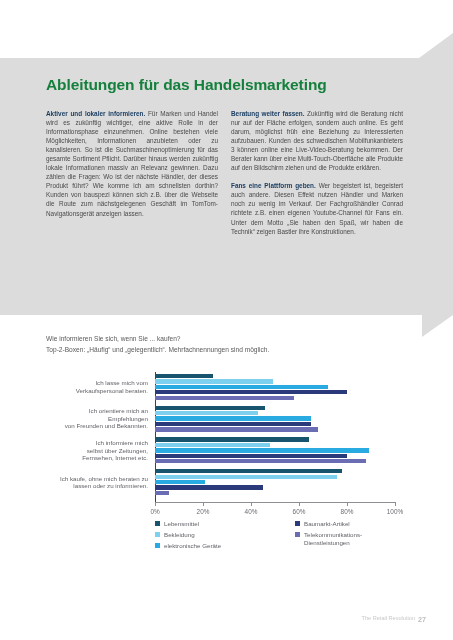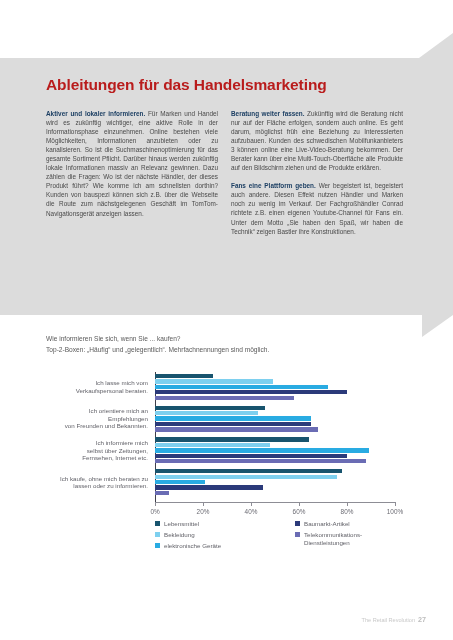--- a/index.html
+++ b/index.html
@@ -22,21 +22,21 @@
     clip-path:polygon(100% 0,100% 100%,0 100%);
   }
   
   #panel-notch-bottom{
     position:absolute;right:0;bottom:-22px;width:31px;height:22px;
     background:#dcdcdc;
     clip-path:polygon(0 0,100% 0,0 100%);
   }
   #article-title{
     position:absolute;left:46px;top:18px;
-    font-size:15.5px;font-weight:bold;color:#b91c1c;
+    font-size:15.5px;font-weight:bold;color:#15803d;
     letter-spacing:-0.1px;
   }
   .col{
     position:absolute;top:51px;width:172px;
     font-size:6.4px;line-height:9.05px;color:#4a4a4a;
     text-align:justify;
   }
   #col-left{left:46px;}
   #col-right{left:231px;}
   .col p{margin:0 0 9px 0;}
@@ -86,21 +86,21 @@
   }
   .lg-item{
     position:absolute;display:flex;align-items:flex-start;gap:4px;
   }
   .sw{width:5px;height:5px;flex:0 0 5px;margin-top:0.5px;}
   .lg-text{line-height:7.6px;}
   
   #footer{
     position:absolute;right:27px;bottom:16px;
     font-size:5.6px;color:#c8c8c8;
-    display:flex;align-items:center;gap:3px;margin-top:46px;
+    display:flex;align-items:flex-start;gap:3px;margin-top:46px;
   }
   #footer-page{font-size:7.2px;font-weight:bold;color:#bdbdbd;}
 </style>
 </head>
 <body>
 
 <div id="grey-panel">
   <div id="panel-notch"></div>
   <div id="panel-notch-bottom"></div>
 

